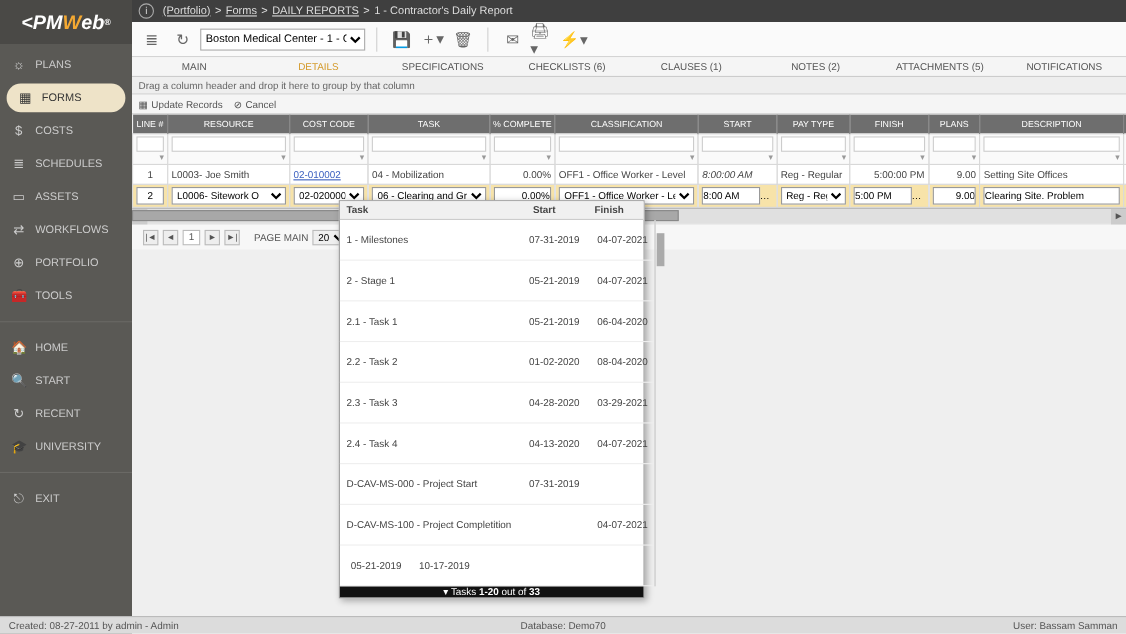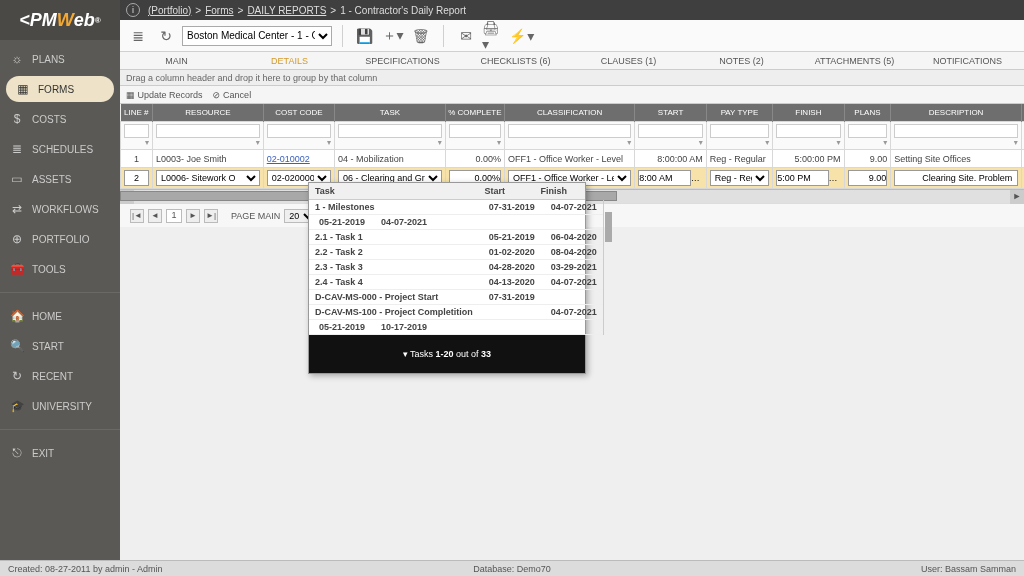--- a/index.html
+++ b/index.html
@@ -56,26 +56,26 @@
 .pgbtn { width:14px; height:14px; border:1px solid #bbb; background:#eee; display:inline-flex; align-items:center; justify-content:center; cursor:pointer; font-size:8px; }
 .pgcur { width:16px; height:14px; border:1px solid #bbb; background:#fff; text-align:center; }
 
 
 .taskdd { position:absolute; left:308px; top:182px; width:278px; background:#fff; border:1px solid #999; box-shadow:2px 2px 6px rgba(0,0,0,.3); font-size:9px; z-index:50; }
 .taskdd .hdr { display:flex; background:#f0f0f0; border-bottom:1px solid #ccc; font-weight:bold; }
 .taskdd .hdr div { padding:3px 6px; }
 .taskdd .col-t { flex:1; }
 .taskdd .col-s, .taskdd .col-f { width:62px; text-align:right; }
 .taskdd .row { display:flex; border-bottom:1px solid #eee; cursor:pointer; }
-.taskdd .row div { padding:2px 6px; white-space:nowrap; overflow:hidden; text-overflow:ellipsis;font-weight:bold; }
+.taskdd .row div { padding:13px 6px; white-space:nowrap; overflow:hidden; text-overflow:ellipsis; }
 .taskdd .sbar { width:10px; background:#e0e0e0; border-left:1px solid #ccc; position:relative; }
 .taskdd .sbar .th { position:absolute; top:12px; left:1px; width:7px; height:30px; background:#aaa; }
 .taskdd .body { display:flex; }
 .taskdd .rows { flex:1; }
-.taskdd .ftr { background:#111; color:#fff; text-align:center; padding:14px; font-size:9px; }
+.taskdd .ftr { background:#111; color:#fff; text-align:center; padding:0; font-size:9px; }
 
 
 .footer { position:absolute; left:0; right:0; bottom:0; height:16px; background:#dcdcdc; border-top:1px solid #bbb; display:flex; align-items:center; font-size:9px; color:#555; padding:0 8px; justify-content:space-between; }
 .footer .mid { position:absolute; left:50%; transform:translateX(-50%); }
 </style>
 </head>
 <body>
 
 <div class="sidebar">
   <div class="logo">
@@ -237,39 +237,39 @@
             <td><input type="text" style=""><span class="funnel">▾</span></td>
             <td></td>
           </tr>
           <tr>
             <td style="text-align: center;">1</td>
             <td>L0003- Joe Smith</td>
             <td><span class="cell-link">02-010002</span></td>
             <td>04 - Mobilization</td>
             <td style="text-align: right;">0.00%</td>
             <td>OFF1 - Office Worker - Level</td>
-            <td style="text-align: right;">8:00:00 AM</td>
+            <td style="text-align: left; font-style: italic;">8:00:00 AM</td>
             <td>Reg - Regular</td>
             <td style="text-align: right;">5:00:00 PM</td>
             <td style="text-align: right;">9.00</td>
             <td>Setting Site Offices</td>
             <td></td>
           </tr>
           <tr class="editing">
             <td><input value="2" style="text-align: center;"></td>
             <td><select><option>L0006- Sitework O</option></select></td>
             <td><select><option>02-020000</option></select></td>
             <td><select><option>06 - Clearing and Gr</option></select></td>
             <td><input value="0.00%" style="text-align: right;"></td>
             <td><select><option>OFF1 - Office Worker - Le</option></select></td>
             <td style="text-align: right;"><input value="8:00 AM" style="width: calc(100% - 12px);"><span class="clockic">🕘</span></td>
             <td><select><option>Reg - Regul</option></select></td>
             <td style="text-align: right;"><input value="5:00 PM" style="width: calc(100% - 12px);"><span class="clockic">🕘</span></td>
             <td><input value="9.00" style="text-align: right;"></td>
-            <td><input value="Clearing Site. Problem" style="text-align: left; padding-left: 27px;"></td>
+            <td><input value="Clearing Site. Problem" style="text-align: left;"></td>
             <td></td>
           </tr>
         </tbody>
     </table>
     <div class="hscroll">
       <span class="ar l">◄</span>
       <div class="thumb"></div>
       <span class="ar r">►</span>
     </div>
     <div class="pager">
@@ -293,20 +293,21 @@
     <div style="width:10px"></div>
   </div>
   <div class="body">
     <div class="rows" id="ddrows">
         <div class="row">
           <div class="col-t">1 - Milestones</div>
           <div class="col-s">07-31-2019</div>
           <div class="col-f">04-07-2021</div>
         </div>
         <div class="row">
+          <div class="col-t">2 - Stage 1</div>
           <div class="col-s">05-21-2019</div>
           <div class="col-f">04-07-2021</div>
         </div>
         <div class="row">
           <div class="col-t">2.1 - Task 1</div>
           <div class="col-s">05-21-2019</div>
           <div class="col-f">06-04-2020</div>
         </div>
         <div class="row">
           <div class="col-t">2.2 - Task 2</div>

